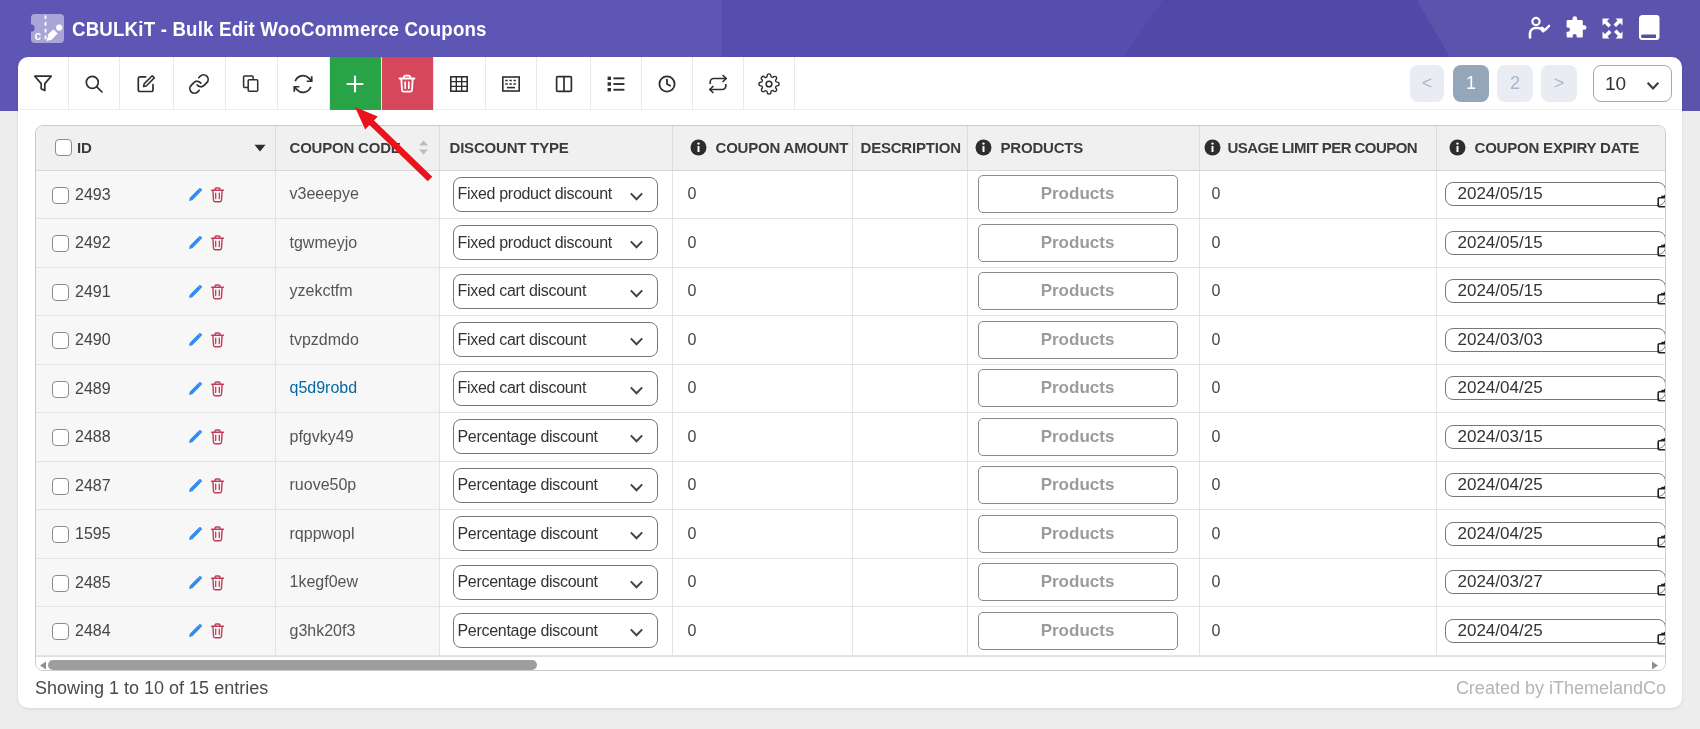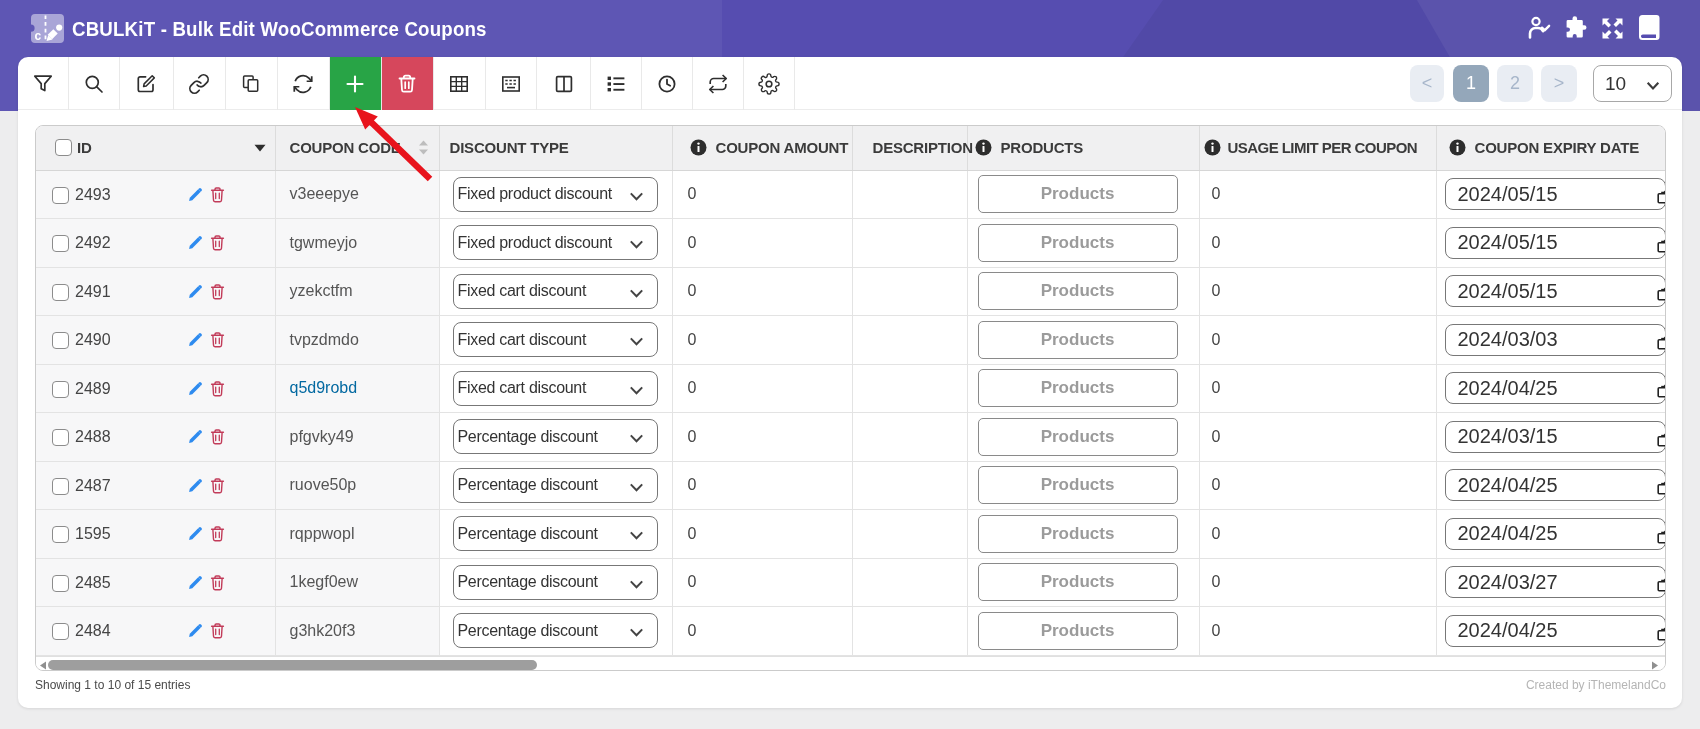--- a/index.html
+++ b/index.html
@@ -16,25 +16,25 @@
 .wrap{position:absolute;left:17px;top:68px;width:1631px;height:546px;border:1px solid #cbcbcb;border-radius:8px;overflow:hidden;background:#fff}
 table{border-collapse:collapse;table-layout:fixed;width:1862px}
 th{height:44px;background:#f0f0f1;border-right:1px solid #dcdcdc;border-bottom:1px solid #d6d6d6;font-size:15px;font-weight:700;color:#3b3b3b;text-align:left;padding:0;letter-spacing:-0.2px;white-space:nowrap}
 td{height:48.5px;border-right:1px solid #e3e3e3;border-bottom:1px solid #e3e3e3;padding:0;font-size:16px;color:#444;background:#fff}
 td.g{background:#f7f7f8}
 .hflex{display:flex;align-items:center;gap:10px;padding-left:12px}
 .cbx{width:17px;height:17px;border:1.5px solid #8c8c8c;border-radius:4px;background:#fff;flex:0 0 auto}
 .sel{height:35px;border:1px solid #777;border-radius:8px;background:#fff;display:flex;align-items:center;position:relative;font-size:16px;letter-spacing:-0.3px;color:#333;padding-left:4px;white-space:nowrap;overflow:hidden}
 .sel svg{position:absolute;right:13px;top:14px}
 .pbutton{width:200px;height:38px;border:1px solid #8a8a8a;border-radius:5px;display:flex;align-items:center;justify-content:center;color:#9b9b9b;font-size:17px;font-weight:700}
-.dinp{height:32px;border:1px solid #777;border-radius:8px;position:relative;display:flex;align-items:center;font-size:20px;color:#333;padding-left:12px;background:#fff}
+.dinp{height:24px;border:1px solid #777;border-radius:8px;position:relative;display:flex;align-items:center;font-size:17px;color:#333;padding-left:12px;background:#fff}
 .dinp svg{position:absolute;right:-7px;top:10px}
 .sbar{position:absolute;left:0;top:530px;width:1629px;height:15px;background:#fff;border-top:1px solid #e0e0e0}
 .thumb{position:absolute;left:12px;top:2.5px;width:489px;height:10px;background:#9e9e9e;border-radius:5px}
-.foot{position:absolute;font-size:12px}
+.foot{position:absolute;font-size:18px}
 </style></head><body>
 <div class="topbar">
     <div class="tb1"></div>
     <div class="tb2"></div>
     <div class="tb3"></div>
 <svg class="abs" style="left:31px;top:14px" width="33" height="29" viewBox="0 0 33 29">
 <path d="M4 0h25a4 4 0 0 1 4 4v21a4 4 0 0 1-4 4H4a4 4 0 0 1-4-4V17.8a3.6 3.6 0 0 0 0-7.2V4a4 4 0 0 1 4-4z" fill="rgba(255,255,255,0.47)"></path>
 <path d="M14.5 1.5v3.4M14.5 7.9v3.8M14.5 14.7v3.8M14.5 21.5v3.8" stroke="#fff" stroke-width="1.8"></path>
 <text x="3.5" y="25.5" font-size="12" font-weight="700" fill="#fff" font-family="Liberation Sans">c</text>
 <path d="M19.5 23.2 21 17.8l8-8" stroke="none" fill="none"></path>
@@ -212,21 +212,21 @@
               <div class="hflex" style="padding-left:17px;gap:9px">
                 <svg width="17" height="17" viewBox="0 0 17 17" style="flex:0 0 auto">
                   <circle cx="8.5" cy="8.5" r="8" fill="#2d2d2d"></circle>
                   <rect x="7.5" y="7" width="2" height="6" rx="0.6" fill="#fff"></rect>
                   <circle cx="8.5" cy="4.6" r="1.2" fill="#fff"></circle>
                 </svg>
                 <span>COUPON AMOUNT</span>
               </div>
             </th>
 <th>
-              <div class="hflex" style="padding-left:20px">DESCRIPTION</div>
+              <div class="hflex" style="padding-left:8px">DESCRIPTION</div>
             </th>
 <th>
               <div class="hflex" style="padding-left:7px;gap:9px">
                 <svg width="17" height="17" viewBox="0 0 17 17" style="flex:0 0 auto">
                   <circle cx="8.5" cy="8.5" r="8" fill="#2d2d2d"></circle>
                   <rect x="7.5" y="7" width="2" height="6" rx="0.6" fill="#fff"></rect>
                   <circle cx="8.5" cy="4.6" r="1.2" fill="#fff"></circle>
                 </svg>
                 <span>PRODUCTS</span>
               </div>

